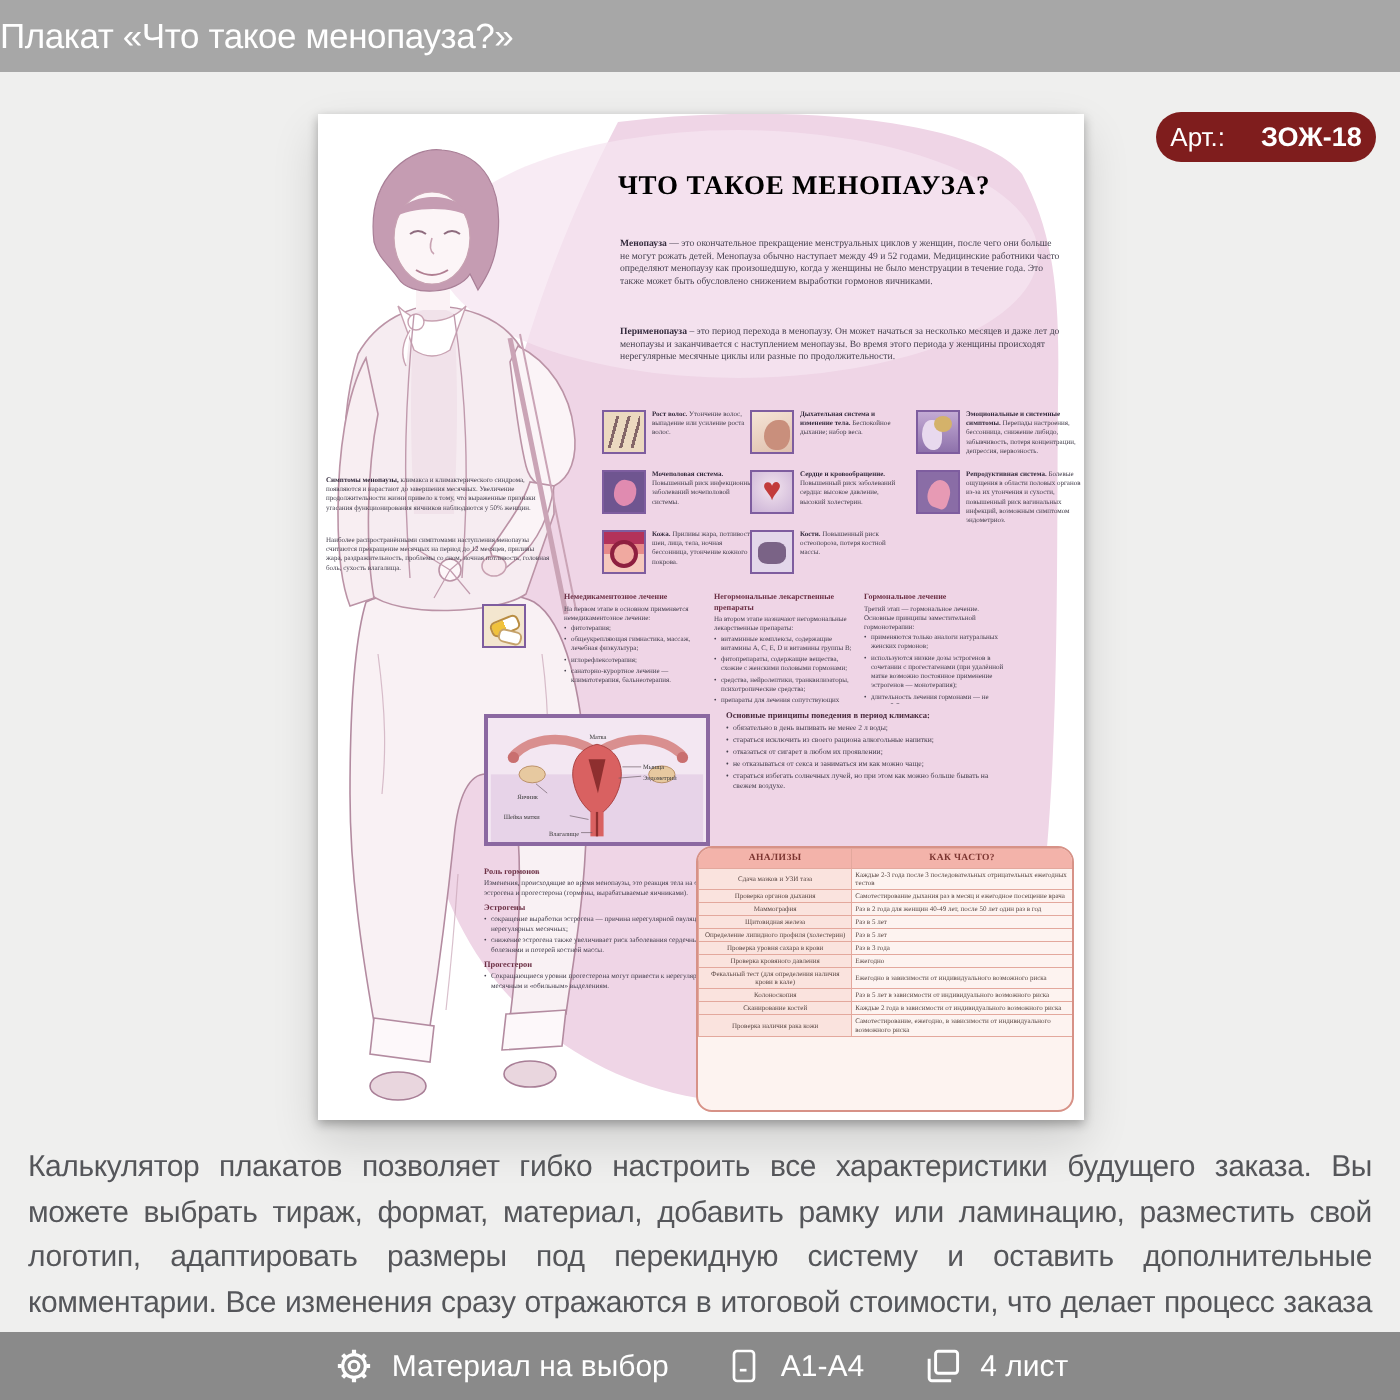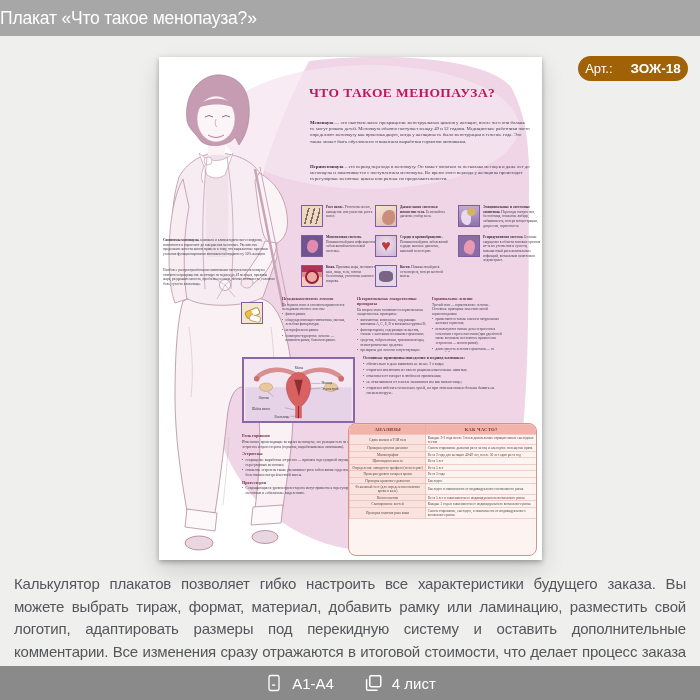--- a/index.html
+++ b/index.html
@@ -1,23 +1,23 @@
 <!DOCTYPE html>
 <html><head>
 <meta charset="utf-8">
 <style>
   html,body{margin:0;padding:0;}
   body{width:700px;height:700px;background:#efefee;font-family:"Liberation Sans",sans-serif;position:relative;overflow:hidden;}
   .topbar{position:absolute;left:0;top:0;width:700px;height:36px;background:#a7a7a7;display:flex;align-items:center;justify-content:flex-start;}
   .topbar span{color:#ffffff;font-size:17.5px;letter-spacing:-0.2px;}
-  .art-badge{position:absolute;left:578px;top:56px;width:110px;height:25px;background:#a16207;border-radius:13px;display:flex;align-items:center;justify-content:center;color:#fff;font-size:13px;gap:18px;}
+  .art-badge{position:absolute;left:578px;top:56px;width:110px;height:25px;background:#7f1d1d;border-radius:13px;display:flex;align-items:center;justify-content:center;color:#fff;font-size:13px;gap:18px;}
   .art-badge b{font-size:13.5px;}
   .poster{position:absolute;left:159px;top:57px;width:383px;height:503px;background:#ffffff;box-shadow:0 2px 5px rgba(0,0,0,.3),0 10px 22px rgba(0,0,0,.14);overflow:hidden;font-family:"Liberation Serif",serif;}
   .poster svg.layer{position:absolute;left:0;top:0;}
-  .p-title{position:absolute;left:150px;top:28px;width:210px;font-weight:bold;font-size:13.5px;letter-spacing:.4px;color:#be185d;z-index:3;}
+  .p-title{position:absolute;left:150px;top:28px;width:210px;font-weight:bold;font-size:13.5px;letter-spacing:.4px;color:#000000;z-index:3;}
   .tiny-block{position:absolute;overflow:hidden;z-index:3;}
   .s2{width:200%;transform:scale(.5);transform-origin:0 0;line-height:1.32;color:#45404e;}
   .lead{font-weight:bold;color:#352c3e;}
   .sec-title{font-weight:bold;color:#6b2f44;margin:0 0 2px 0;}
   ul.bl{list-style:none;margin:1px 0 0 0;padding:0;}
   ul.bl li{position:relative;padding-left:7px;margin-bottom:2px;}
   ul.bl li::before{content:"•";position:absolute;left:0;top:0;}
   .sym{position:absolute;display:flex;gap:3px;z-index:3;}
   .tile{width:22px;height:22px;border:1.5px solid #7e5d9f;box-sizing:border-box;position:relative;flex:0 0 auto;overflow:hidden;}
   .slabel{width:52px;height:60px;overflow:hidden;}
@@ -315,20 +315,30 @@
           </div>
       </div>
     </div>
   </div>
 </div>
 
 <p class="description">Калькулятор плакатов позволяет гибко настроить все характеристики будущего заказа. Вы можете выбрать тираж, формат, материал, добавить рамку или ламинацию, разместить свой логотип, адаптировать размеры под перекидную систему и оставить дополнительные комментарии. Все изменения сразу отражаются в итоговой стоимости, что делает процесс заказа быстрым и прозрачным</p>
 
 <footer class="bottombar">
   <div class="f-item">
+    <svg width="22" height="22" viewBox="0 0 24 24">
+      <g fill="none" stroke="#ffffff" stroke-width="1.7">
+        <path d="M12,3.2 V5.2 M12,18.8 V20.8 M3.2,12 H5.2 M18.8,12 H20.8 M5.8,5.8 L7.2,7.2 M16.8,16.8 L18.2,18.2 M18.2,5.8 L16.8,7.2 M7.2,16.8 L5.8,18.2" stroke-width="2.3"></path>
+        <circle cx="12" cy="12" r="6.2"></circle>
+        <circle cx="12" cy="12" r="2.6"></circle>
+      </g>
+    </svg>
+    <span>Материал на выбор</span>
+  </div>
+  <div class="f-item">
     <svg width="20" height="22" viewBox="0 0 24 24">
       <g fill="none" stroke="#ffffff" stroke-width="1.6">
         <rect x="6" y="3" width="12" height="18" rx="2"></rect>
         <path d="M9.5,14.5 H13.5"></path>
       </g>
     </svg>
     <span>А1-А4</span>
   </div>
   <div class="f-item">
     <svg width="22" height="22" viewBox="0 0 24 24">

